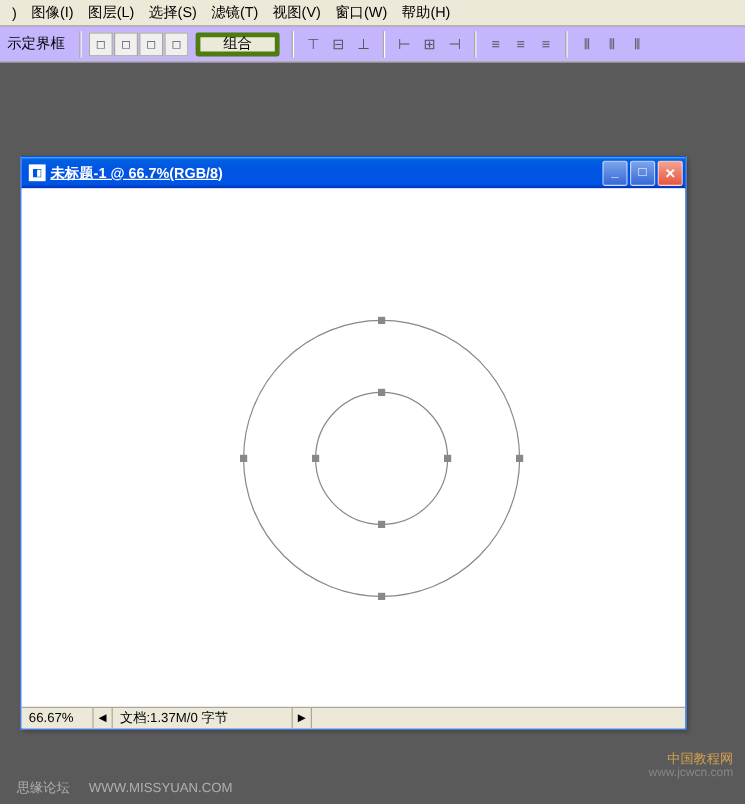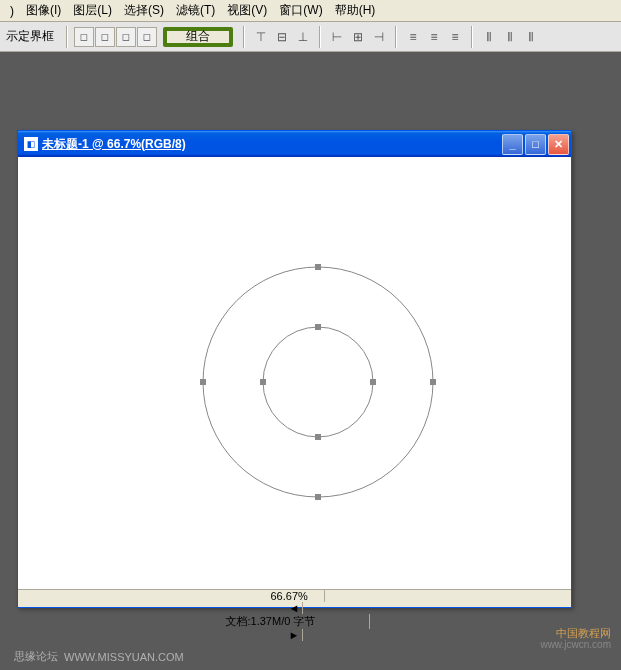--- a/index.html
+++ b/index.html
@@ -1,47 +1,47 @@
 <!DOCTYPE html>
 <html><head>
 <meta charset="utf-8">
 <style>
   * { box-sizing: border-box; margin: 0; padding: 0; }
   body { width: 621px; height: 670px; background: #5a5a5a; font-family: "SimSun", sans-serif; font-size: 12px; overflow: hidden; position: relative; }
   
   .menubar { background: #ece9d8; height: 22px; display: flex; align-items: center; padding: 0 4px; border-bottom: 1px solid #aca899; }
   .menubar span { padding: 2px 6px; cursor: default; }
   
-  .toolbar { background: #e5e5e5; height: 30px; display: flex; align-items: center; padding: 0 4px; border-bottom: 1px solid #aca899; gap: 2px; }
+  .toolbar { background: #c4b5fd; height: 30px; display: flex; align-items: center; padding: 0 4px; border-bottom: 1px solid #aca899; gap: 2px; }
   .tb-label { padding: 0 6px 0 2px; }
   .tb-btn { width: 20px; height: 20px; border: 1px solid #aca899; background: #f0f0f0; display: flex; align-items: center; justify-content: center; cursor: default; font-size: 10px; color: #555; }
   .tb-wide { width: 70px; height: 20px; border: 4px solid #4d7c0f; background: #ece9d8; display: flex; align-items: center; justify-content: center; cursor: default; border-radius: 2px; margin: 0 4px; }
   .tb-sep { width: 2px; height: 22px; border-left: 1px solid #aca899; border-right: 1px solid #fff; margin: 0 4px; }
   .tb-group { display: flex; gap: 1px; }
   .tb-icon { width: 20px; height: 20px; display: flex; align-items: center; justify-content: center; color: #555; }
   
   .doc-window { position: absolute; left: 17px; top: 130px; width: 555px; height: 478px; background: #fff; border: 1px solid #0055ea; box-shadow: 2px 2px 4px rgba(0,0,0,0.3); }
   .titlebar { height: 26px; background: linear-gradient(to bottom, #3a93ff 0%, #0060e0 8%, #0054e3 40%, #0054e3 88%, #003ac7 95%, #0030b0 100%); display: flex; align-items: center; color: #fff; padding: 0 2px 0 6px; font-size: 12px; }
   .titlebar-icon { width: 14px; height: 14px; background: #fff; margin-right: 4px; display: flex; align-items: center; justify-content: center; font-size: 9px; color: #0054e3; }
   .titlebar-text { flex: 1; font-weight: bold; white-space: nowrap; text-decoration: underline; }
   .win-btns { display: flex; gap: 2px; }
   .win-btn { width: 21px; height: 21px; border-radius: 2px; display: flex; align-items: center; justify-content: center; color: #fff; font-family: Arial, sans-serif; font-size: 11px; font-weight: bold; border: 1px solid rgba(255,255,255,0.6); }
   .win-min, .win-max { background: linear-gradient(to bottom, #7ba4e8, #3668d9); }
   .win-close { background: linear-gradient(to bottom, #f4a190, #e8563f); }
   
   .canvas-area { position: absolute; top: 26px; left: 0; right: 0; bottom: 18px; background: #fff; overflow: hidden; }
   .canvas-svg { position: absolute; top: 0; left: 0; }
   
-  .statusbar { position: absolute; bottom: 0; left: 0; right: 0; height: 18px; background: #ece9d8; border-top: 1px solid #aca899; display: flex; align-items: center; font-size: 11px; flex-direction: column; }
+  .statusbar { position: absolute; bottom: 0; left: 0; right: 0; height: 18px; background: #ece9d8; border-top: 1px solid #aca899; display: flex; align-items: center; font-size: 11px; }
   .status-cell { padding: 0 6px; border-right: 1px solid #aca899; height: 100%; display: flex; align-items: center; }
   .status-zoom { width: 60px; }
   .status-nav { width: 16px; justify-content: center; cursor: default; }
   .status-doc { width: 150px; }
   
-  .watermark-left { position: absolute; bottom: 6px; left: 14px; color: #b0b0b0; font-size: 11px; display: flex; gap: 6px; align-items: center; }
+  .watermark-left { position: absolute; bottom: 6px; left: 14px; color: #b0b0b0; font-size: 11px; display: flex; gap: 16px; align-items: center; }
   .watermark-right { position: absolute; bottom: 20px; right: 10px; color: #888; font-size: 10px; line-height: 1.1; text-align: right; }
   .watermark-right .line1 { color: #d4a050; font-size: 11px; }
 </style>
 </head>
 <body>
 
 <div class="menubar">
   <span>)</span>
   <span>图像(I)</span>
   <span>图层(L)</span>

